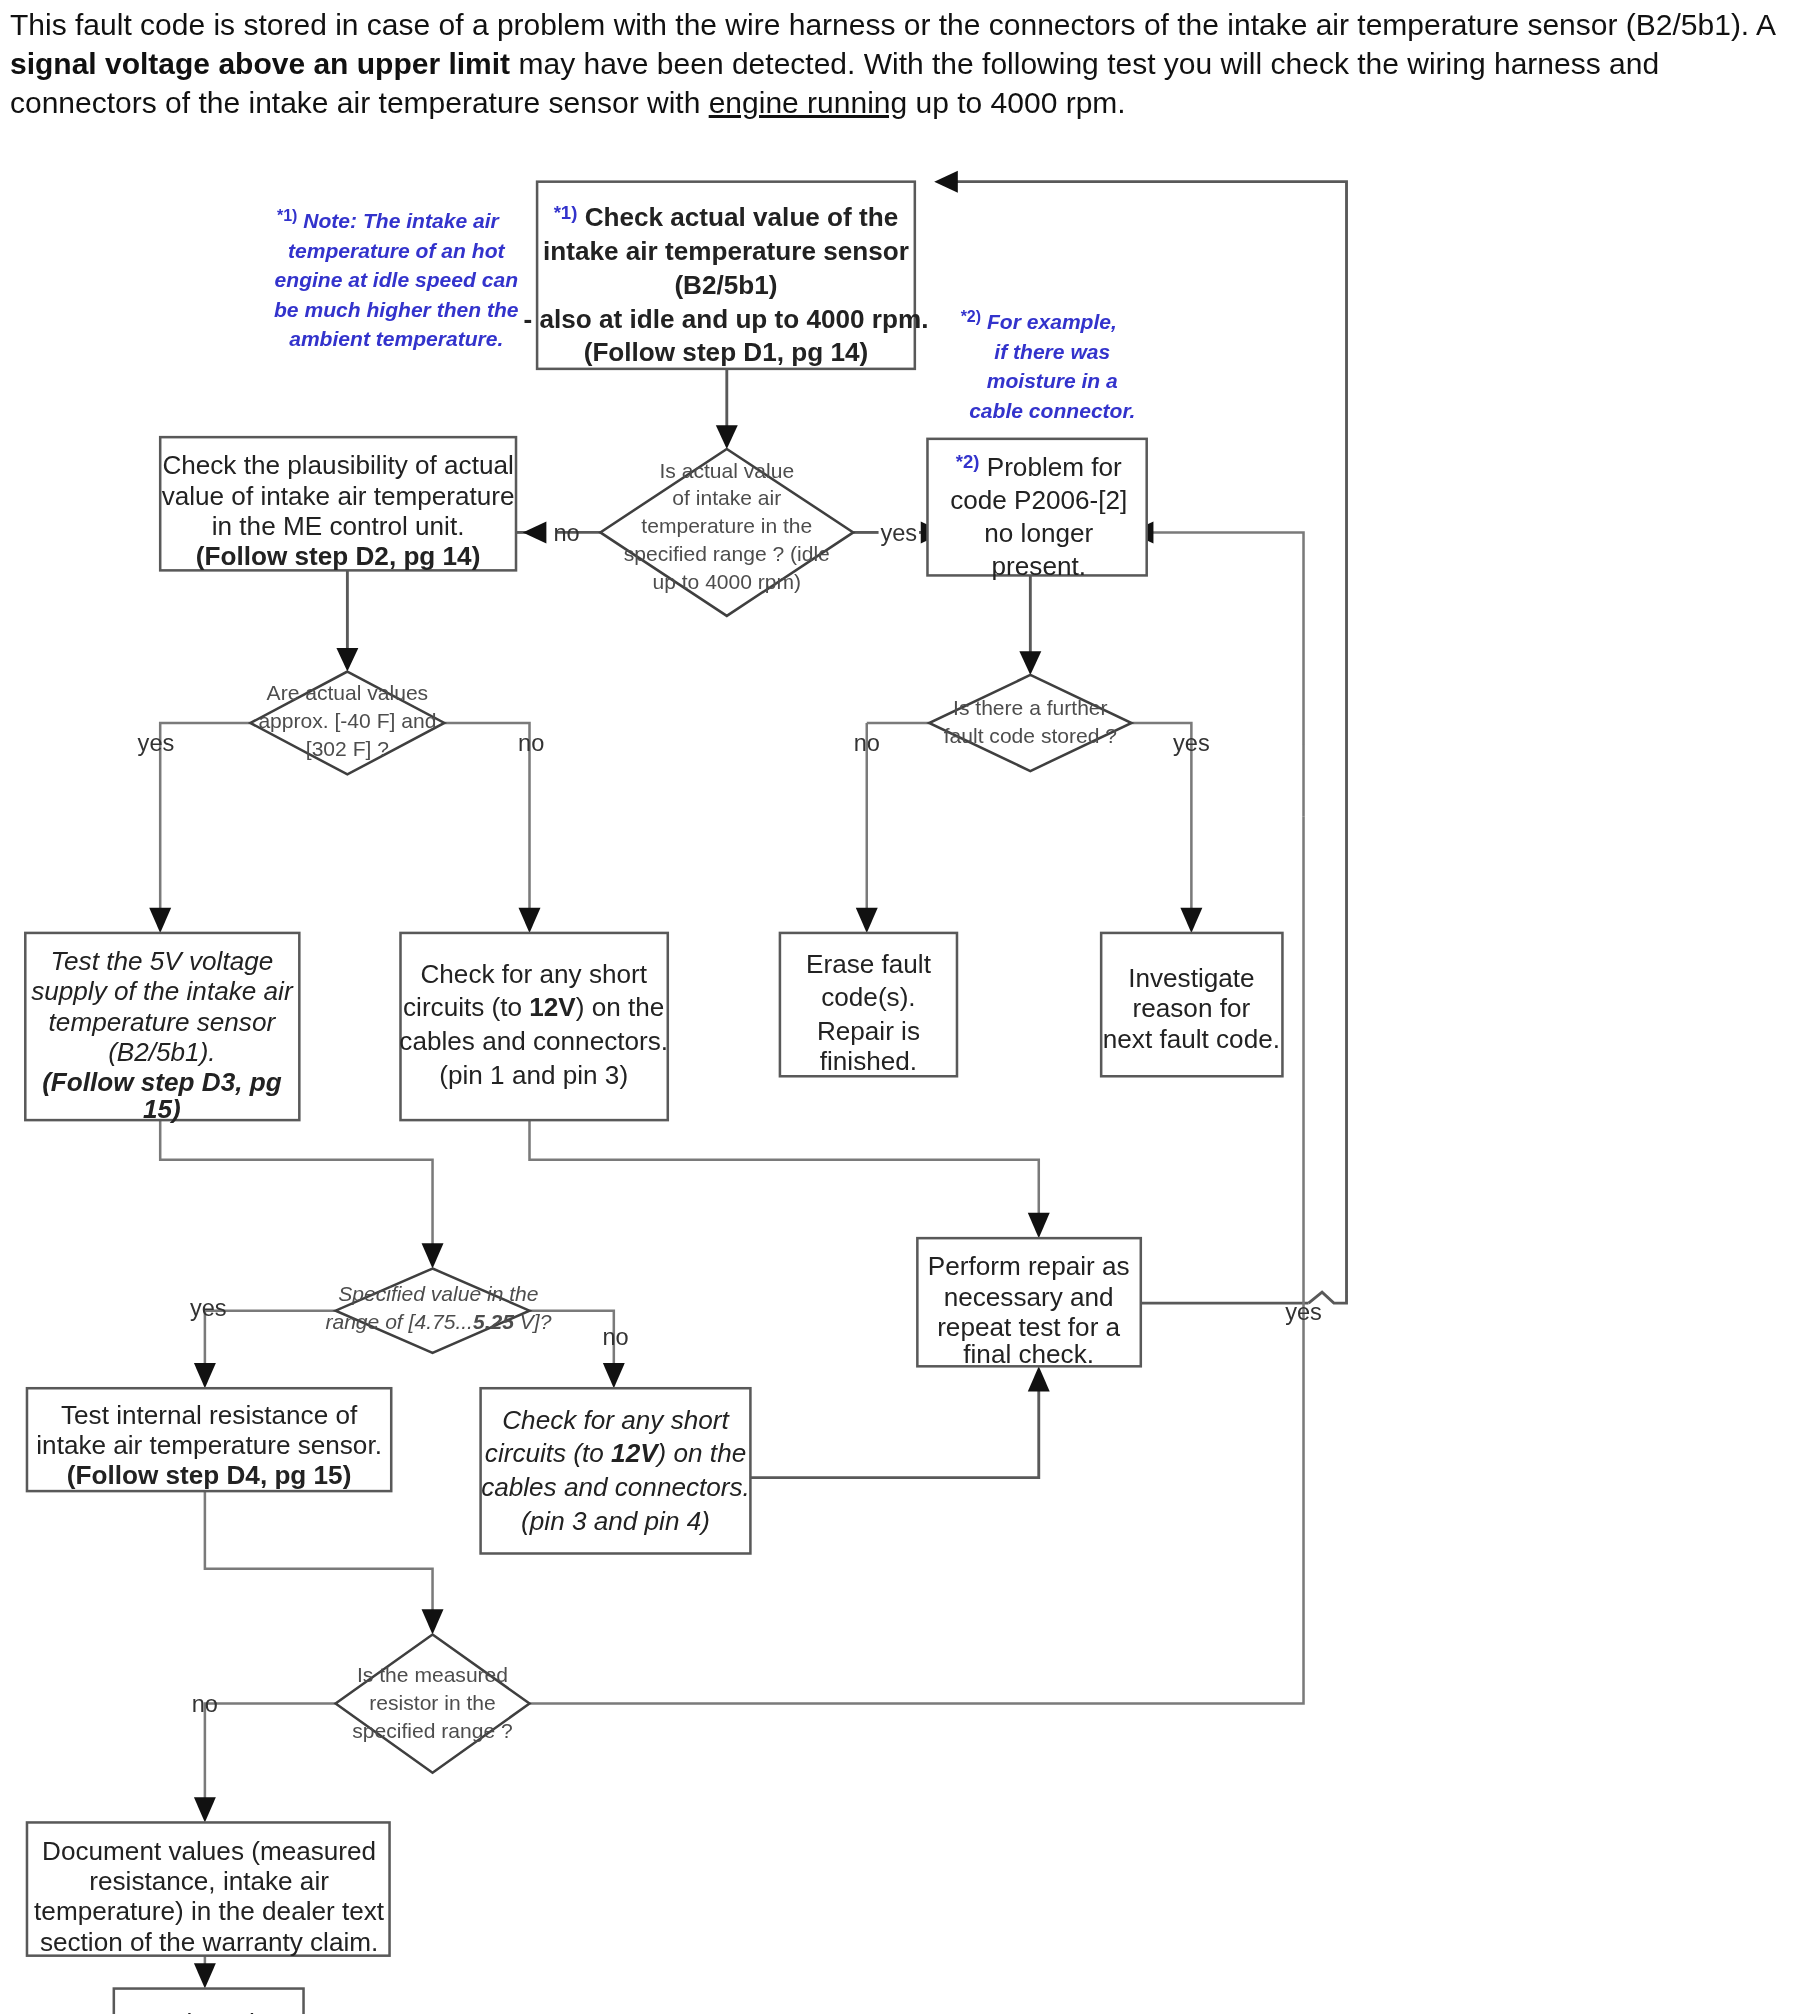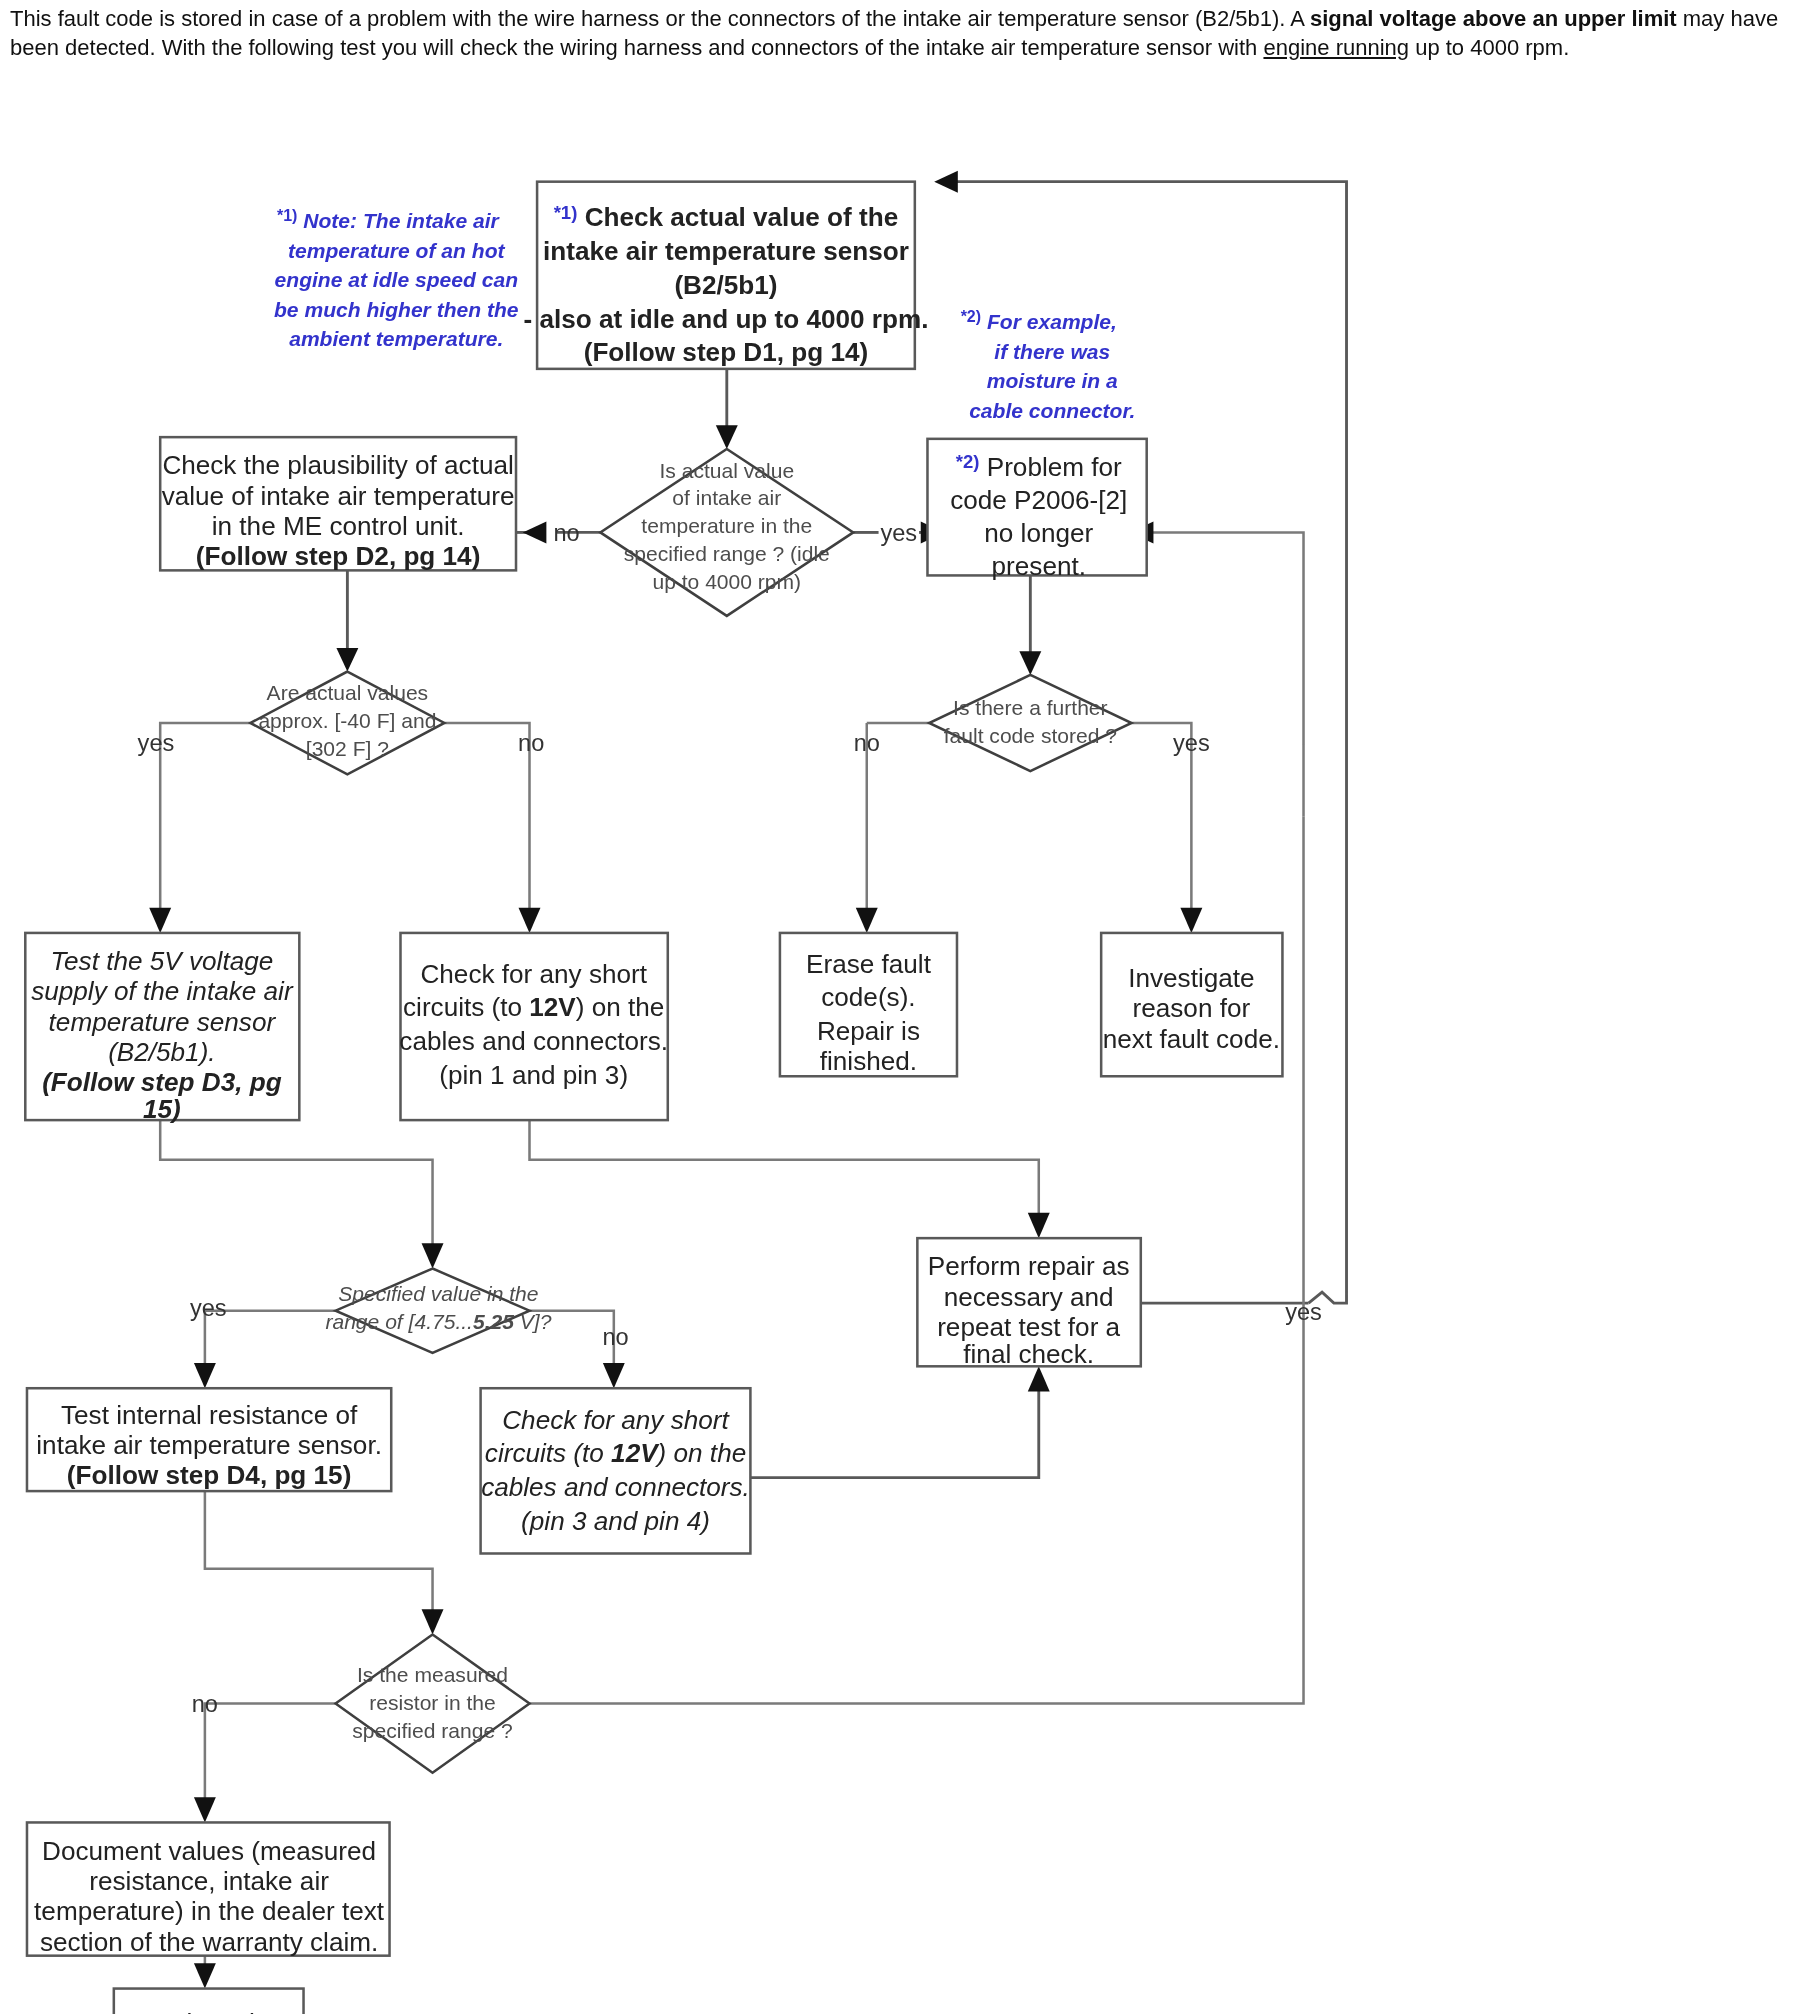--- a/index.html
+++ b/index.html
@@ -6,21 +6,21 @@
   body {
     width:1817px; height:2015px;
     font-family:"Liberation Sans", sans-serif;
     color:#1a1a1a;
     overflow:hidden;
     position:relative;
   }
   #intro {
     position:absolute;
     left:10px; top:5px; width:1796px;
-    font-size:22px;
+    font-size:30px;
     line-height:1.30;
     color:#111111;
   }
   #intro b { font-weight:bold; }
   #intro u { text-decoration:underline; }
   #flow { position:absolute; left:0; top:135px; width:1692px; height:1880px; }
   svg { display:block; }
   .bx { fill:#ffffff; stroke:#595959; stroke-width:3; }
   .dm { fill:#ffffff; stroke:#3f3f3f; stroke-width:3; }
   .ln { fill:none; stroke:#595959; stroke-width:3.4; }

